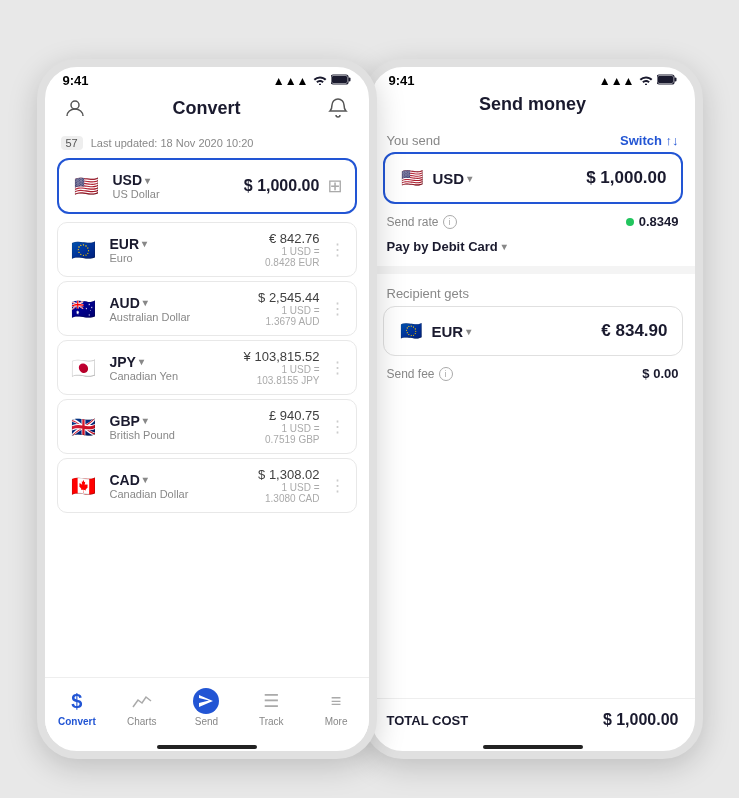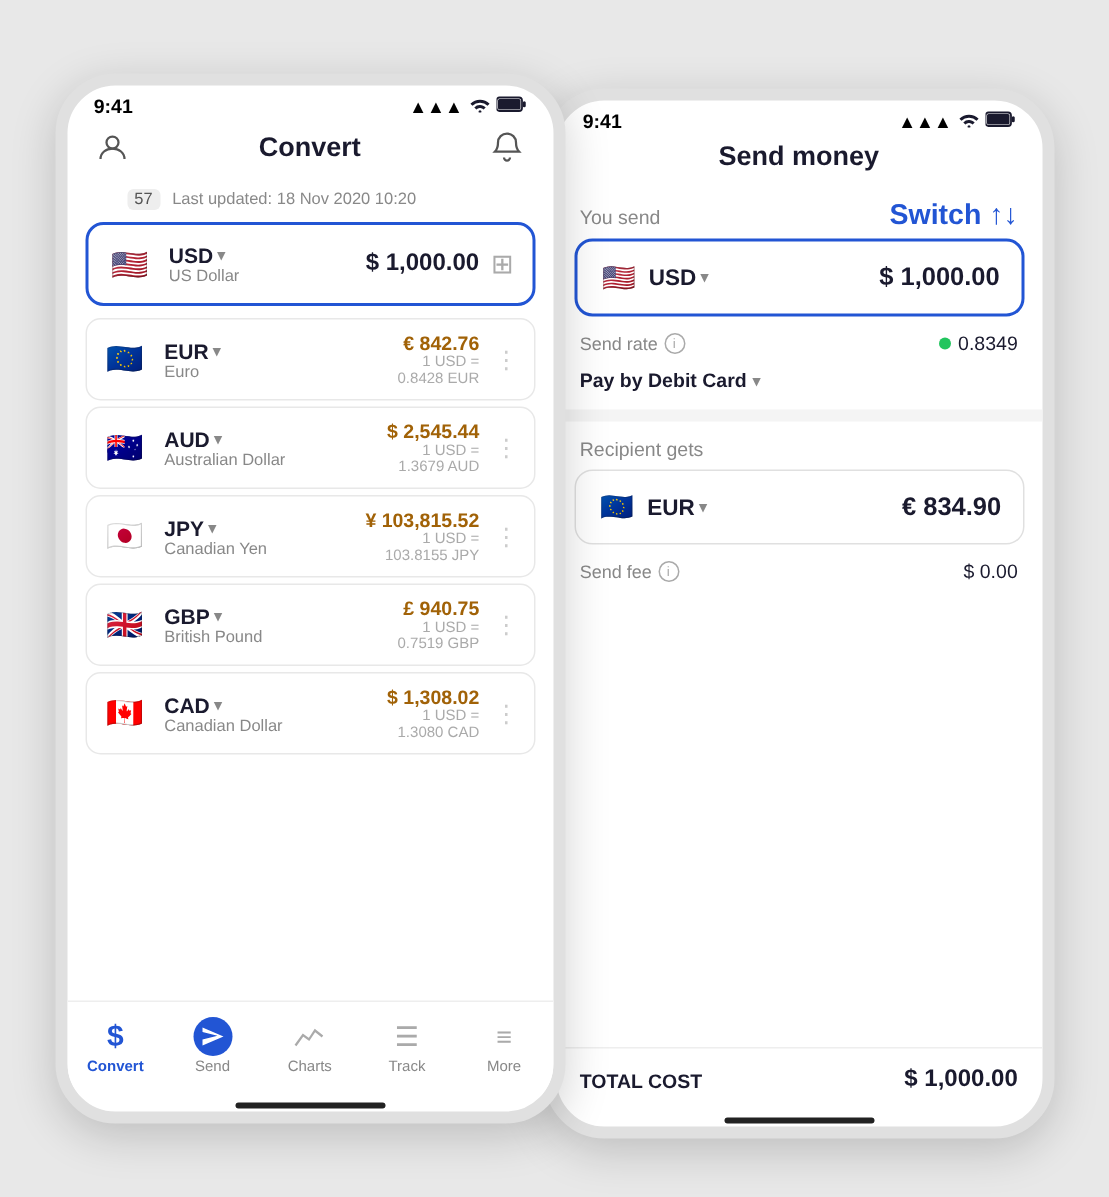--- a/index.html
+++ b/index.html
@@ -7,21 +7,21 @@
       background: #e8e8e8;
       display: flex;
       justify-content: center;
       align-items: center;
       min-height: 100vh;
       font-family: -apple-system, BlinkMacSystemFont, 'Segoe UI', sans-serif;
     }
     .phones-container {
       display: flex;
       gap: 16px;
-      align-items: center;
+      align-items: flex-end;
       padding: 20px;
     }
     .phone {
       background: #fff;
       border-radius: 40px;
       width: 340px;
       min-height: 700px;
       box-shadow: 0 8px 30px rgba(0,0,0,0.18);
       overflow: hidden;
       position: relative;
@@ -81,21 +81,20 @@
       font-size: 11px;
       color: #888;
     }
     .update-badge {
       background: #eee;
       border-radius: 4px;
       padding: 1px 5px;
       font-size: 11px;
       color: #555;
       font-weight: 400;
-      margin-left: 24px;
     }
 
     
     .from-card {
       margin: 0 12px 4px;
       border: 2px solid #2255d4;
       border-radius: 12px;
       overflow: hidden;
     }
     .from-card-top {
@@ -189,22 +188,22 @@
     .currency-row-right {
       display: flex;
       align-items: center;
       gap: 10px;
     }
     .currency-values {
       text-align: right;
     }
     .main-amount {
       font-size: 13px;
-      font-weight: 700;
-      color: #a16207;
+      font-weight: 400;
+      color: #404040;
     }
     .rate-info {
       font-size: 10px;
       color: #aaa;
       text-align: right;
     }
     .row-menu {
       font-size: 16px;
       color: #ccc;
     }
@@ -253,21 +252,21 @@
       margin: 4px auto 2px;
     }
     .section-label {
       font-size: 13px;
       color: #888;
       padding: 8px 16px 4px;
       font-weight: 500;
     }
     .switch-link {
       color: #2255d4;
-      font-size: 19px;
+      font-size: 13px;
       font-weight: 600;
       display: flex;
       align-items: center;
       gap: 3px;
     }
     .section-header {
       display: flex;
       justify-content: space-between;
       align-items: center;
       padding: 8px 16px 4px;
@@ -317,21 +316,21 @@
     }
     .rate-label {
       font-size: 12px;
       color: #888;
       display: flex;
       align-items: center;
       gap: 4px;
     }
     .rate-value {
       font-size: 13px;
-      font-weight: 400;
+      font-weight: 700;
       color: #1a1a2e;
       display: flex;
       align-items: center;
       gap: 5px;
     }
     .rate-dot {
       width: 8px;
       height: 8px;
       background: #22c55e;
       border-radius: 50%;
@@ -550,34 +549,34 @@
         </div>
       </div>
     </div>
 
     <div class="bottom-nav">
       <div class="nav-item">
         <div class="nav-icon" style="color:#2255d4;font-weight:700;font-size:20px;">$</div>
         <span class="nav-label active">Convert</span>
       </div>
       <div class="nav-item">
+        <div class="nav-icon">
+          <svg width="20" height="16" viewBox="0 0 20 16">
+              <polyline points="1,14 6,7 10,10 14,4 19,8" fill="none" stroke="#aaa" stroke-width="1.5"></polyline>
+            </svg>
+        </div>
+        <span class="nav-label">Charts</span>
+      </div>
+      <div class="nav-item">
         <div class="nav-icon active-bg">
           <svg width="16" height="14" viewBox="0 0 16 14">
               <path d="M1 1l14 6-14 6V9l10-2.5L1 4V1z" fill="#fff"></path>
             </svg>
         </div>
         <span class="nav-label">Send</span>
-      </div>
-      <div class="nav-item">
-        <div class="nav-icon">
-          <svg width="20" height="16" viewBox="0 0 20 16">
-              <polyline points="1,14 6,7 10,10 14,4 19,8" fill="none" stroke="#aaa" stroke-width="1.5"></polyline>
-            </svg>
-        </div>
-        <span class="nav-label">Charts</span>
       </div>
       <div class="nav-item">
         <div class="nav-icon" style="font-size:18px;color:#aaa;">☰</div>
         <span class="nav-label">Track</span>
       </div>
       <div class="nav-item">
         <div class="nav-icon" style="font-size:18px;color:#aaa;">≡</div>
         <span class="nav-label">More</span>
       </div>
     </div>

